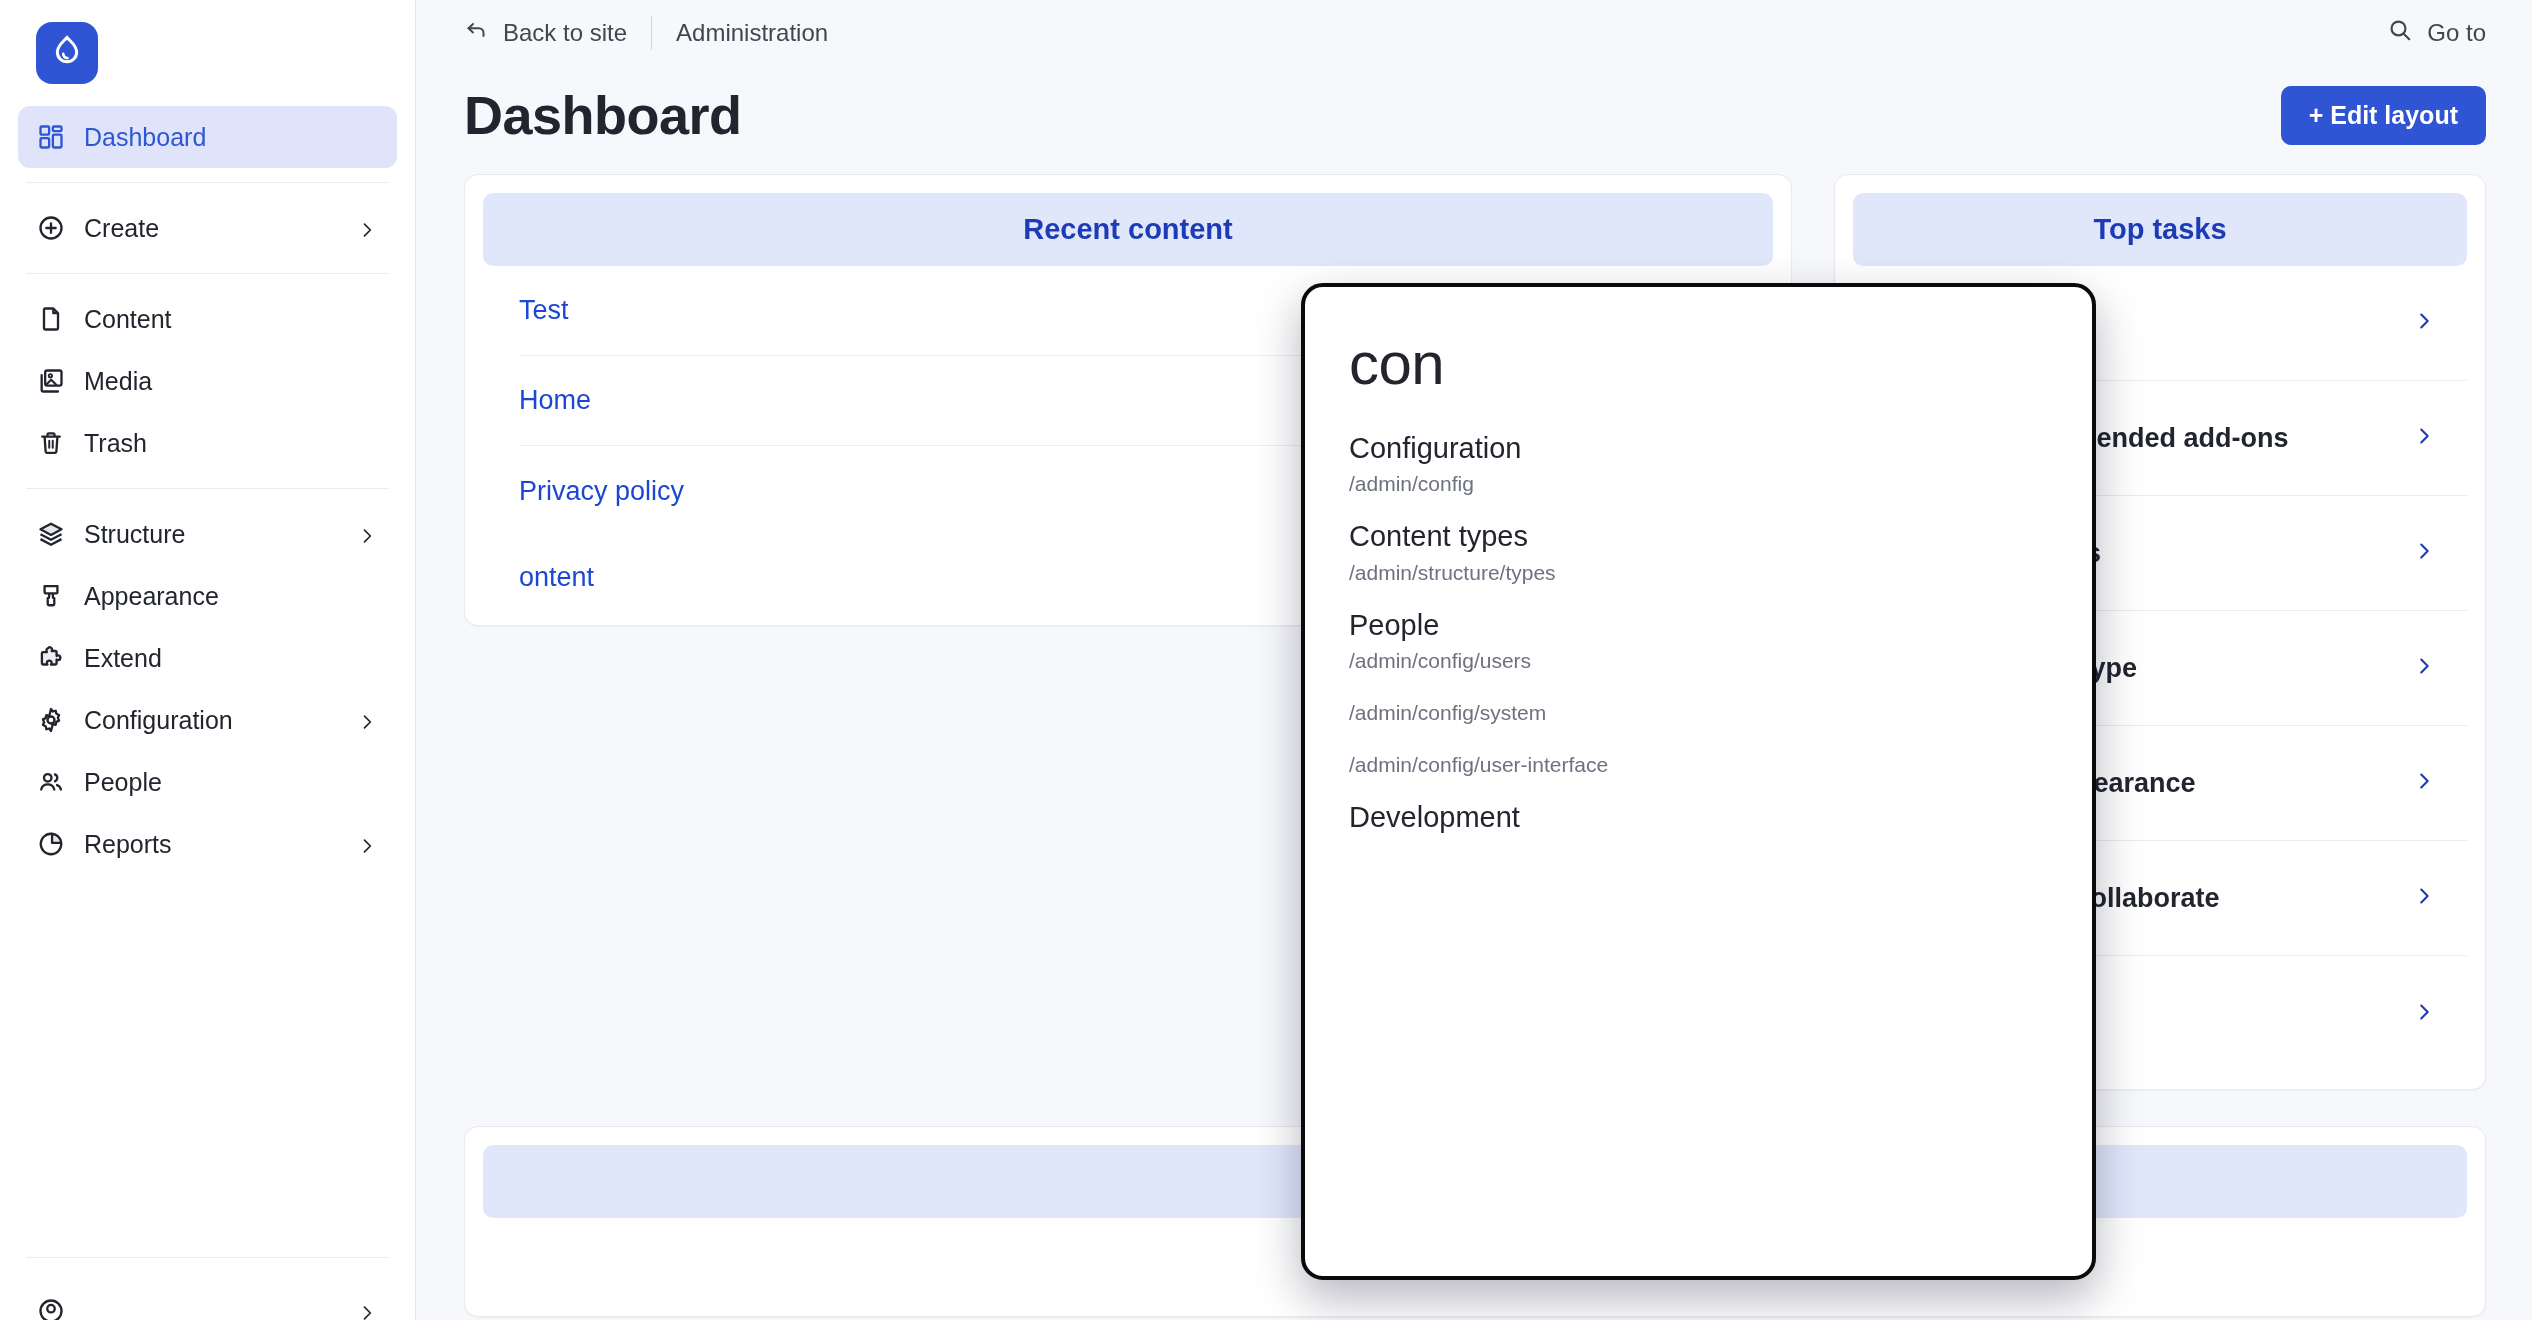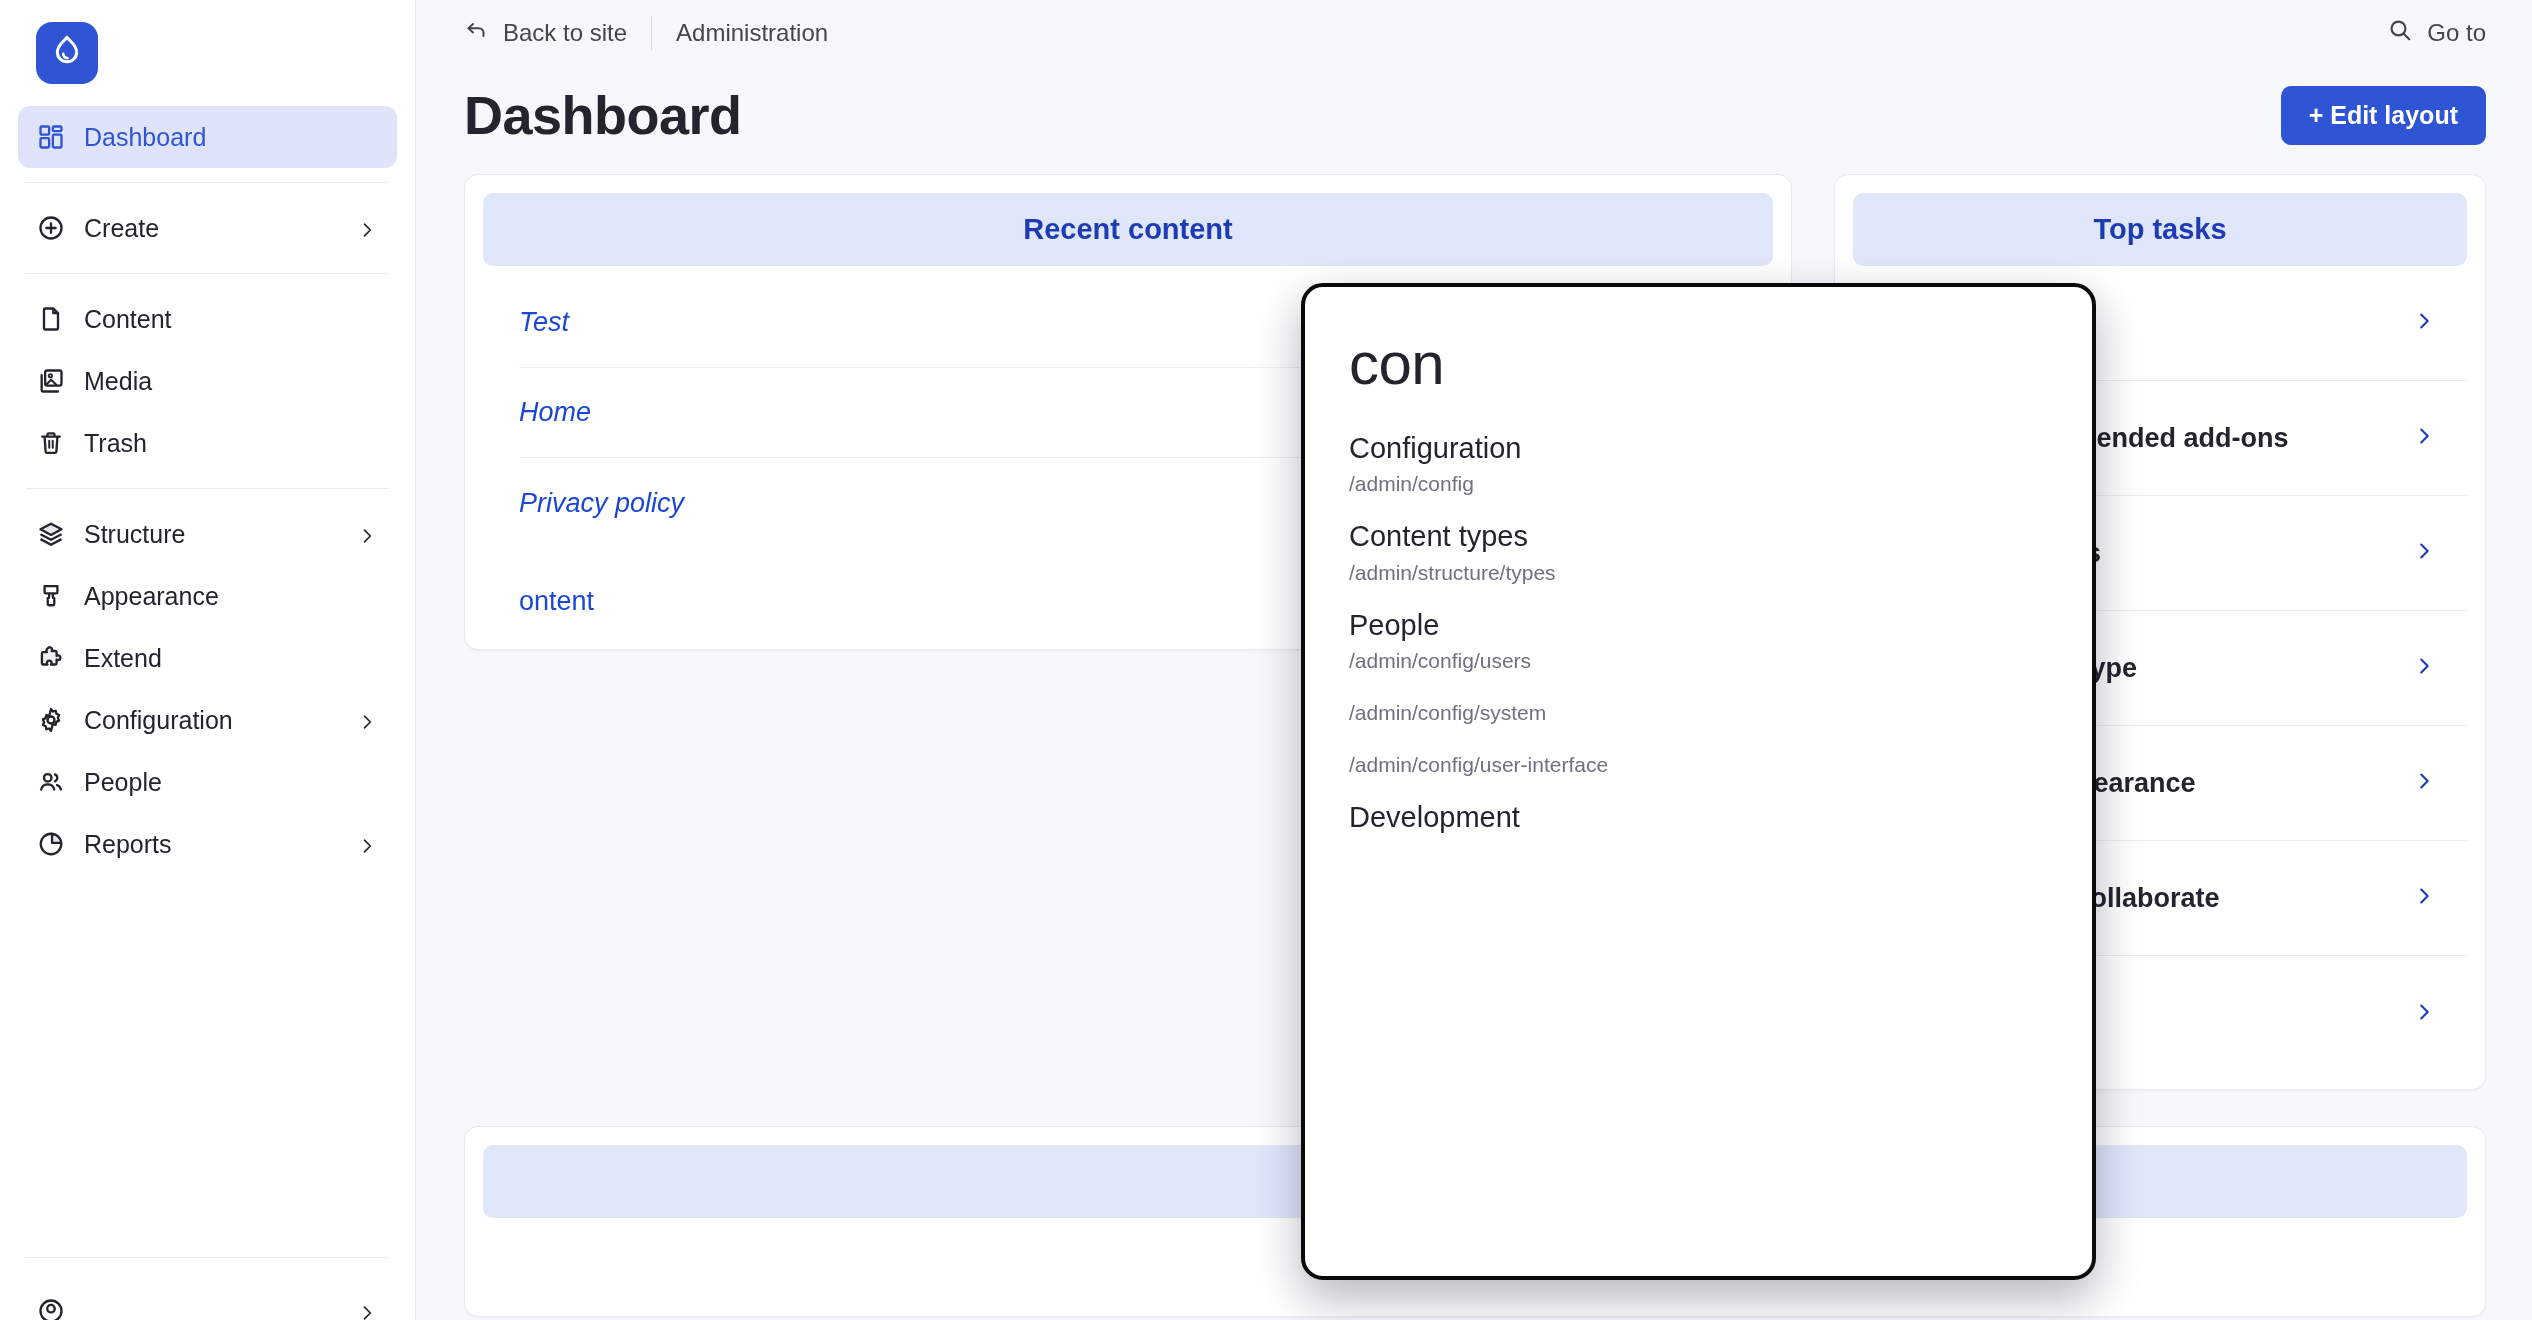--- a/index.html
+++ b/index.html
@@ -116,21 +116,21 @@
     background: #e1e7fb;
     border-radius: 10px;
     padding: 20px 36px;
     font-size: 29px; font-weight: bold;
     color: #1d3bb5;
     text-align: center;
   }
   .card-recent { flex: 1; min-width: 0; }
   .card-top-tasks { width: 652px; flex-shrink: 0; }
 
-  .recent-list { padding: 12px 36px; font-style: italic; }
+  .recent-list { padding: 0 36px; }
   .recent-row {
     display: flex; align-items: center; justify-content: space-between;
     height: 90px;
     border-bottom: 1px solid #eceef3;
     font-size: 27px;
   }
   .recent-row:last-of-type { border-bottom: none; }
   .recent-title { color: #1b46d6; cursor: pointer; }
   .recent-date { color: #22252e; font-size: 26px; white-space: nowrap; }
   .recent-footer { padding: 26px 36px 14px; display: flex; }

